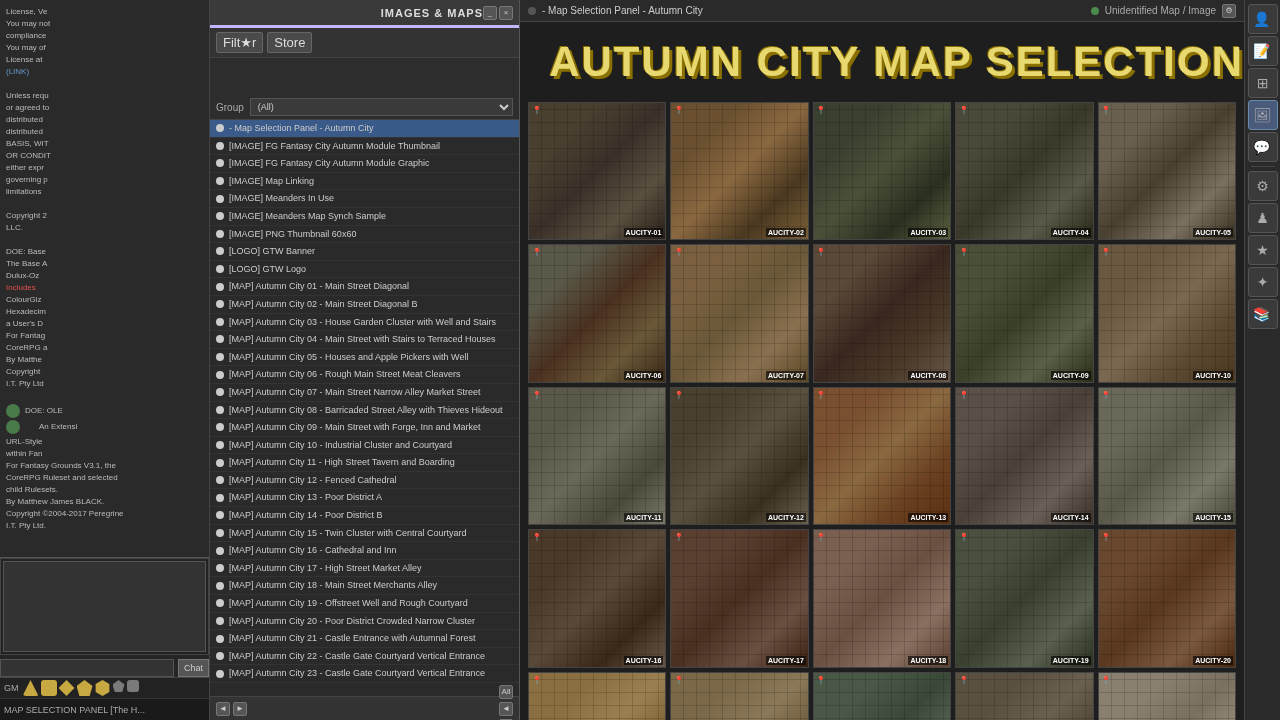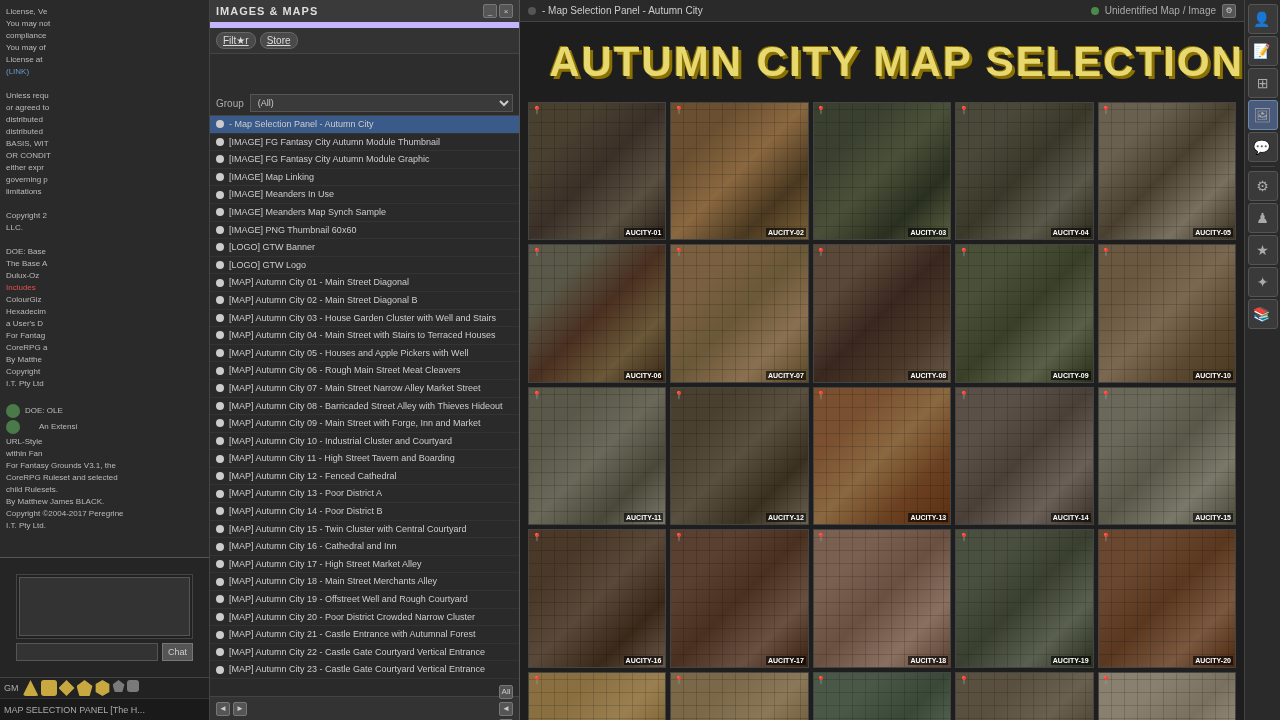--- a/index.html
+++ b/index.html
@@ -42,21 +42,21 @@
       background: #4a7a4a;
       border-radius: 50%;
       margin-right: 2px;
       vertical-align: middle;
     }
 
     .chat-bottom {
       height: 120px;
       border-top: 1px solid #555;
       background: #252525;
-      padding: 16px;
+      padding: 0;
       display: flex;
       flex-direction: column;
     }
     .chat-input-row {
       display: flex;
       gap: 4px;
       margin-top: auto;
     }
     .chat-input {
       flex: 1;
@@ -119,24 +119,24 @@
       background: #2d2d2d;
       border-right: 1px solid #555;
       display: flex;
       flex-direction: column;
       flex-shrink: 0;
     }
 
     .panel-title-bar {
       height: 28px;
       background: #3a3a3a;
-      border-bottom: 6px solid #c4b5fd;
-      display: flex;
-      align-items: center;
-      justify-content: space-between;
+      border-bottom: 3px solid #c4b5fd;
+      display: flex;
+      align-items: center;
+      justify-content: flex-end;
       padding: 0 6px;
     }
     .panel-title {
       color: #ddd;
       font-size: 11px;
       font-weight: bold;
       letter-spacing: 1px;
     }
     .panel-close-btns {
       display: flex;
@@ -160,25 +160,24 @@
       display: flex;
       gap: 4px;
       padding: 4px 6px;
       background: #333;
       border-bottom: 1px solid #444;
     }
     .filter-btn {
       background: #4a4a4a;
       border: 1px solid #666;
       color: #ddd;
-      font-size: 10px;
+      font-size: 13px;
       padding: 2px 6px;
       cursor: pointer;
-      border-radius: 8px;
-      text-decoration: underline;
+      border-radius: 2px;
     }
 
     .group-row {
       display: flex;
       align-items: center;
       padding: 3px 6px;
       background: #2d2d2d;
       border-bottom: 1px solid #444;
       gap: 6px;
       margin-top: 37px;

